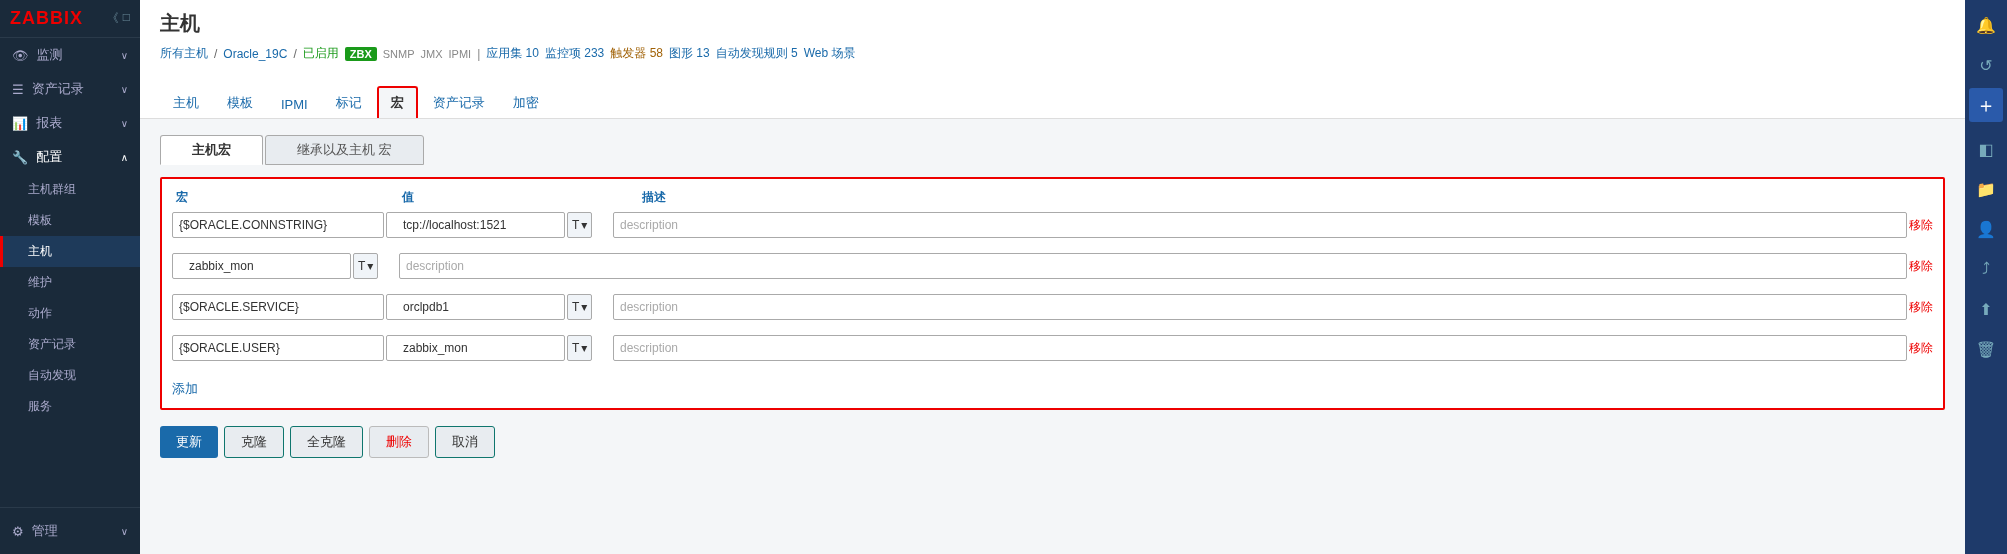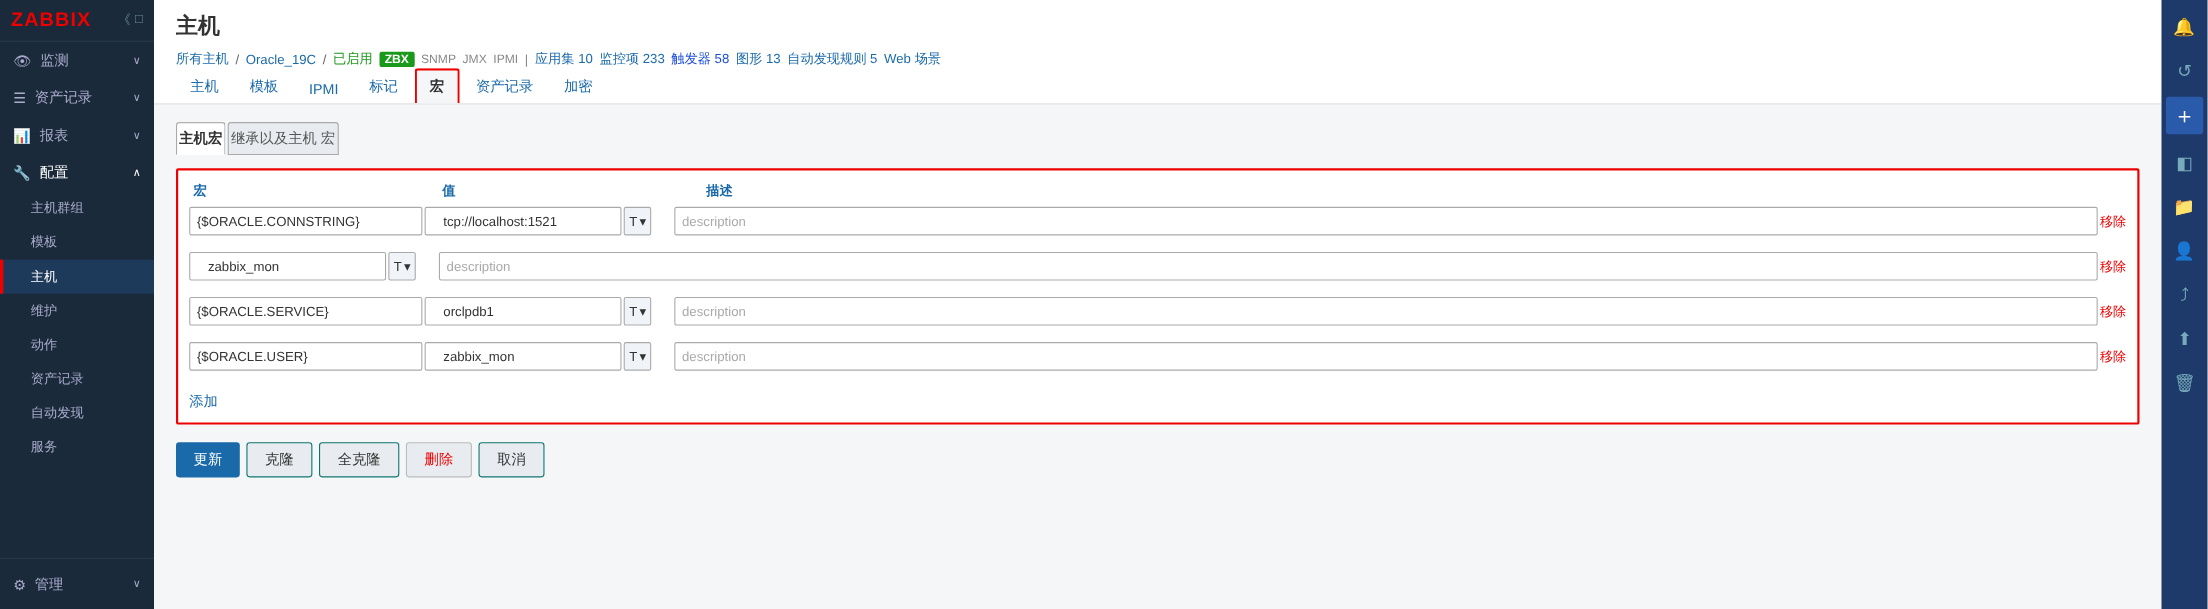--- a/index.html
+++ b/index.html
@@ -143,21 +143,21 @@
       font-weight: bold;
       color: #333;
       margin-bottom: 8px;
     }
     .breadcrumb-bar {
       display: flex;
       align-items: center;
       gap: 6px;
       font-size: 12px;
       color: #666;
-      margin-bottom: 0;
+      margin-bottom: 24px;
       flex-wrap: wrap;
     }
     .breadcrumb-bar a { color: #1a6aaa; text-decoration: none; }
     .tag-zbx {
       background: #1a9a1a;
       color: #fff;
       padding: 1px 5px;
       border-radius: 2px;
       font-size: 11px;
       font-weight: bold;
@@ -194,21 +194,21 @@
       flex: 1;
       padding: 16px 20px;
       overflow-y: auto;
     }
     .sub-tab-bar {
       display: flex;
       gap: 2px;
       margin-bottom: 12px;
     }
     .sub-tab {
-      padding: 5px 2px;
+      padding: 5px 31px;
       font-size: 13px;
       border: 1px solid #aaa;
       background: #e8ecf0;
       cursor: pointer;
       border-radius: 3px 3px 0 0;
       color: #555;
     }
     .sub-tab.active {
       background: #fff;
       border-bottom-color: #fff;
@@ -386,21 +386,21 @@
       <a>Oracle_19C</a>
       <span>/</span>
       <span style="color:#1a9a1a;">已启用</span>
       <span class="tag-zbx">ZBX</span>
       <span class="tag-snmp">SNMP</span>
       <span class="tag-jmx">JMX</span>
       <span class="tag-ipmi">IPMI</span>
       <span style="color:#888;">|</span>
       <a style="color:#1a6aaa;">应用集 10</a>
       <a style="color:#1a6aaa;">监控项 233</a>
-      <a style="color:#1d4ed8;">触发器 58</a>
+      <a style="color:#a16207;">触发器 58</a>
       <a style="color:#1a6aaa;">图形 13</a>
       <a style="color:#1a6aaa;">自动发现规则 5</a>
       <a style="color:#1a6aaa;">Web 场景</a>
     </div>
     <div class="tab-bar">
       <div class="tab-item">主机</div>
       <div class="tab-item">模板</div>
       <div class="tab-item">IPMI</div>
       <div class="tab-item">标记</div>
       <div class="tab-item active">宏</div>

